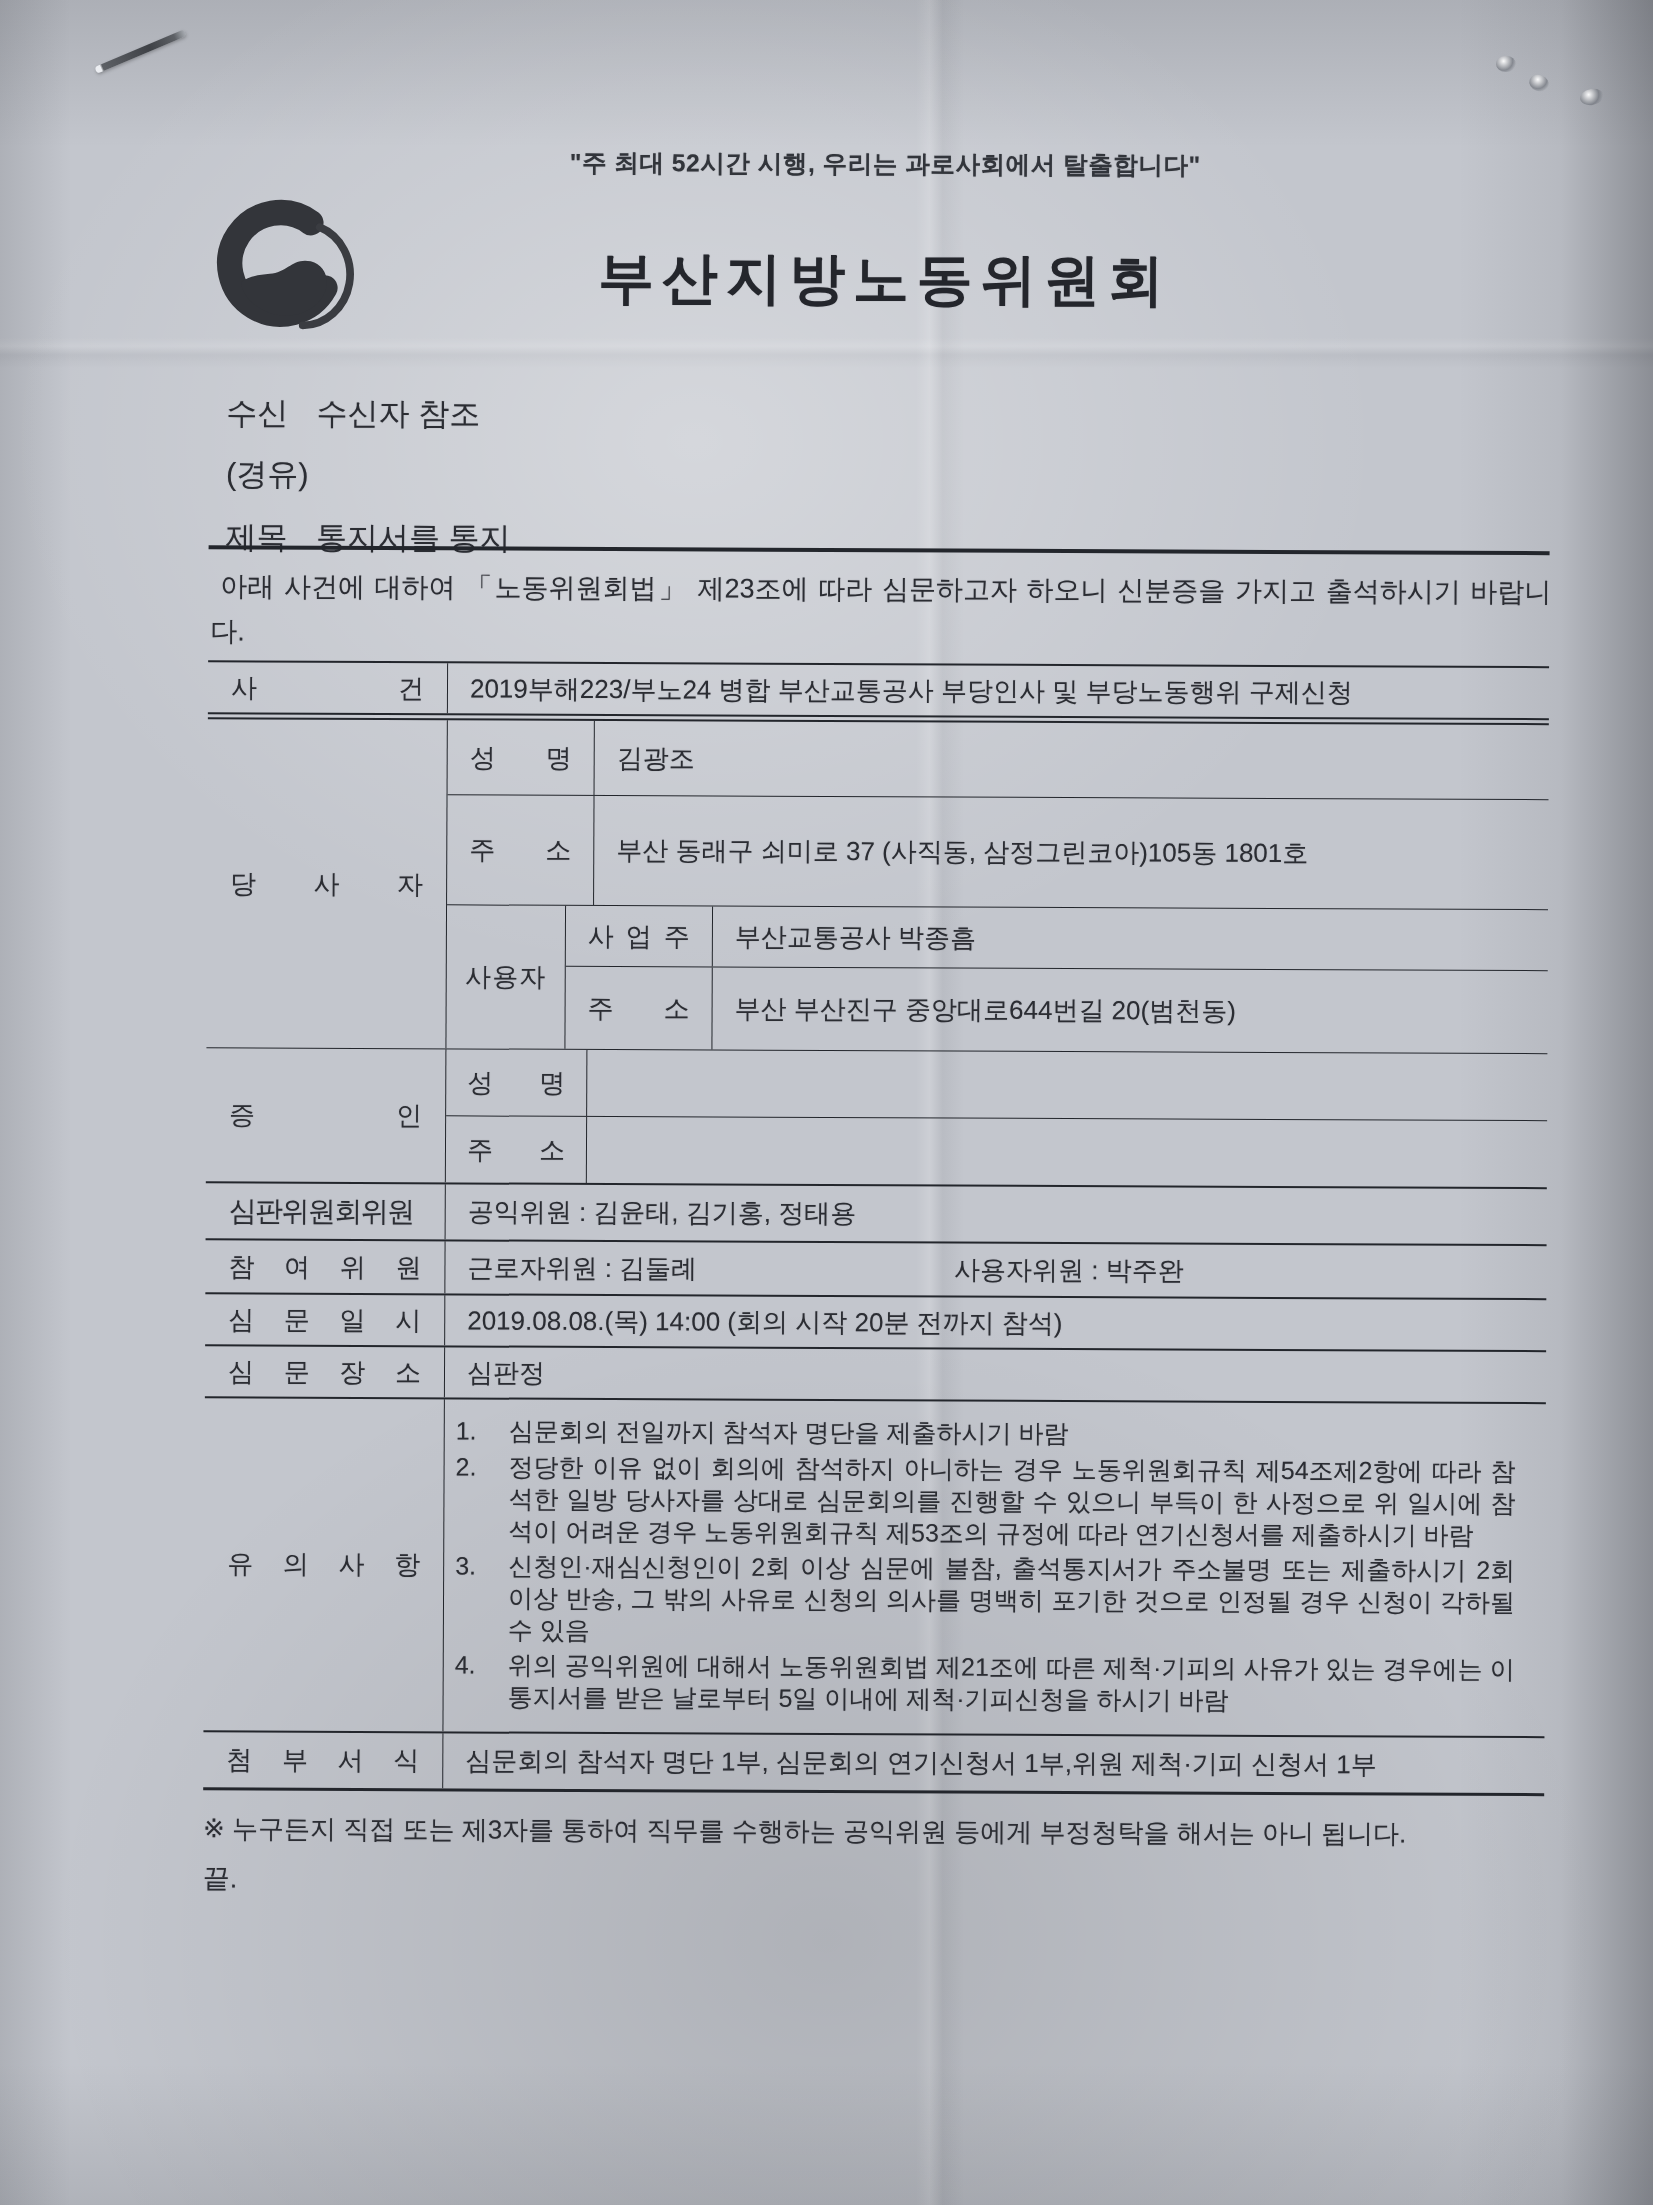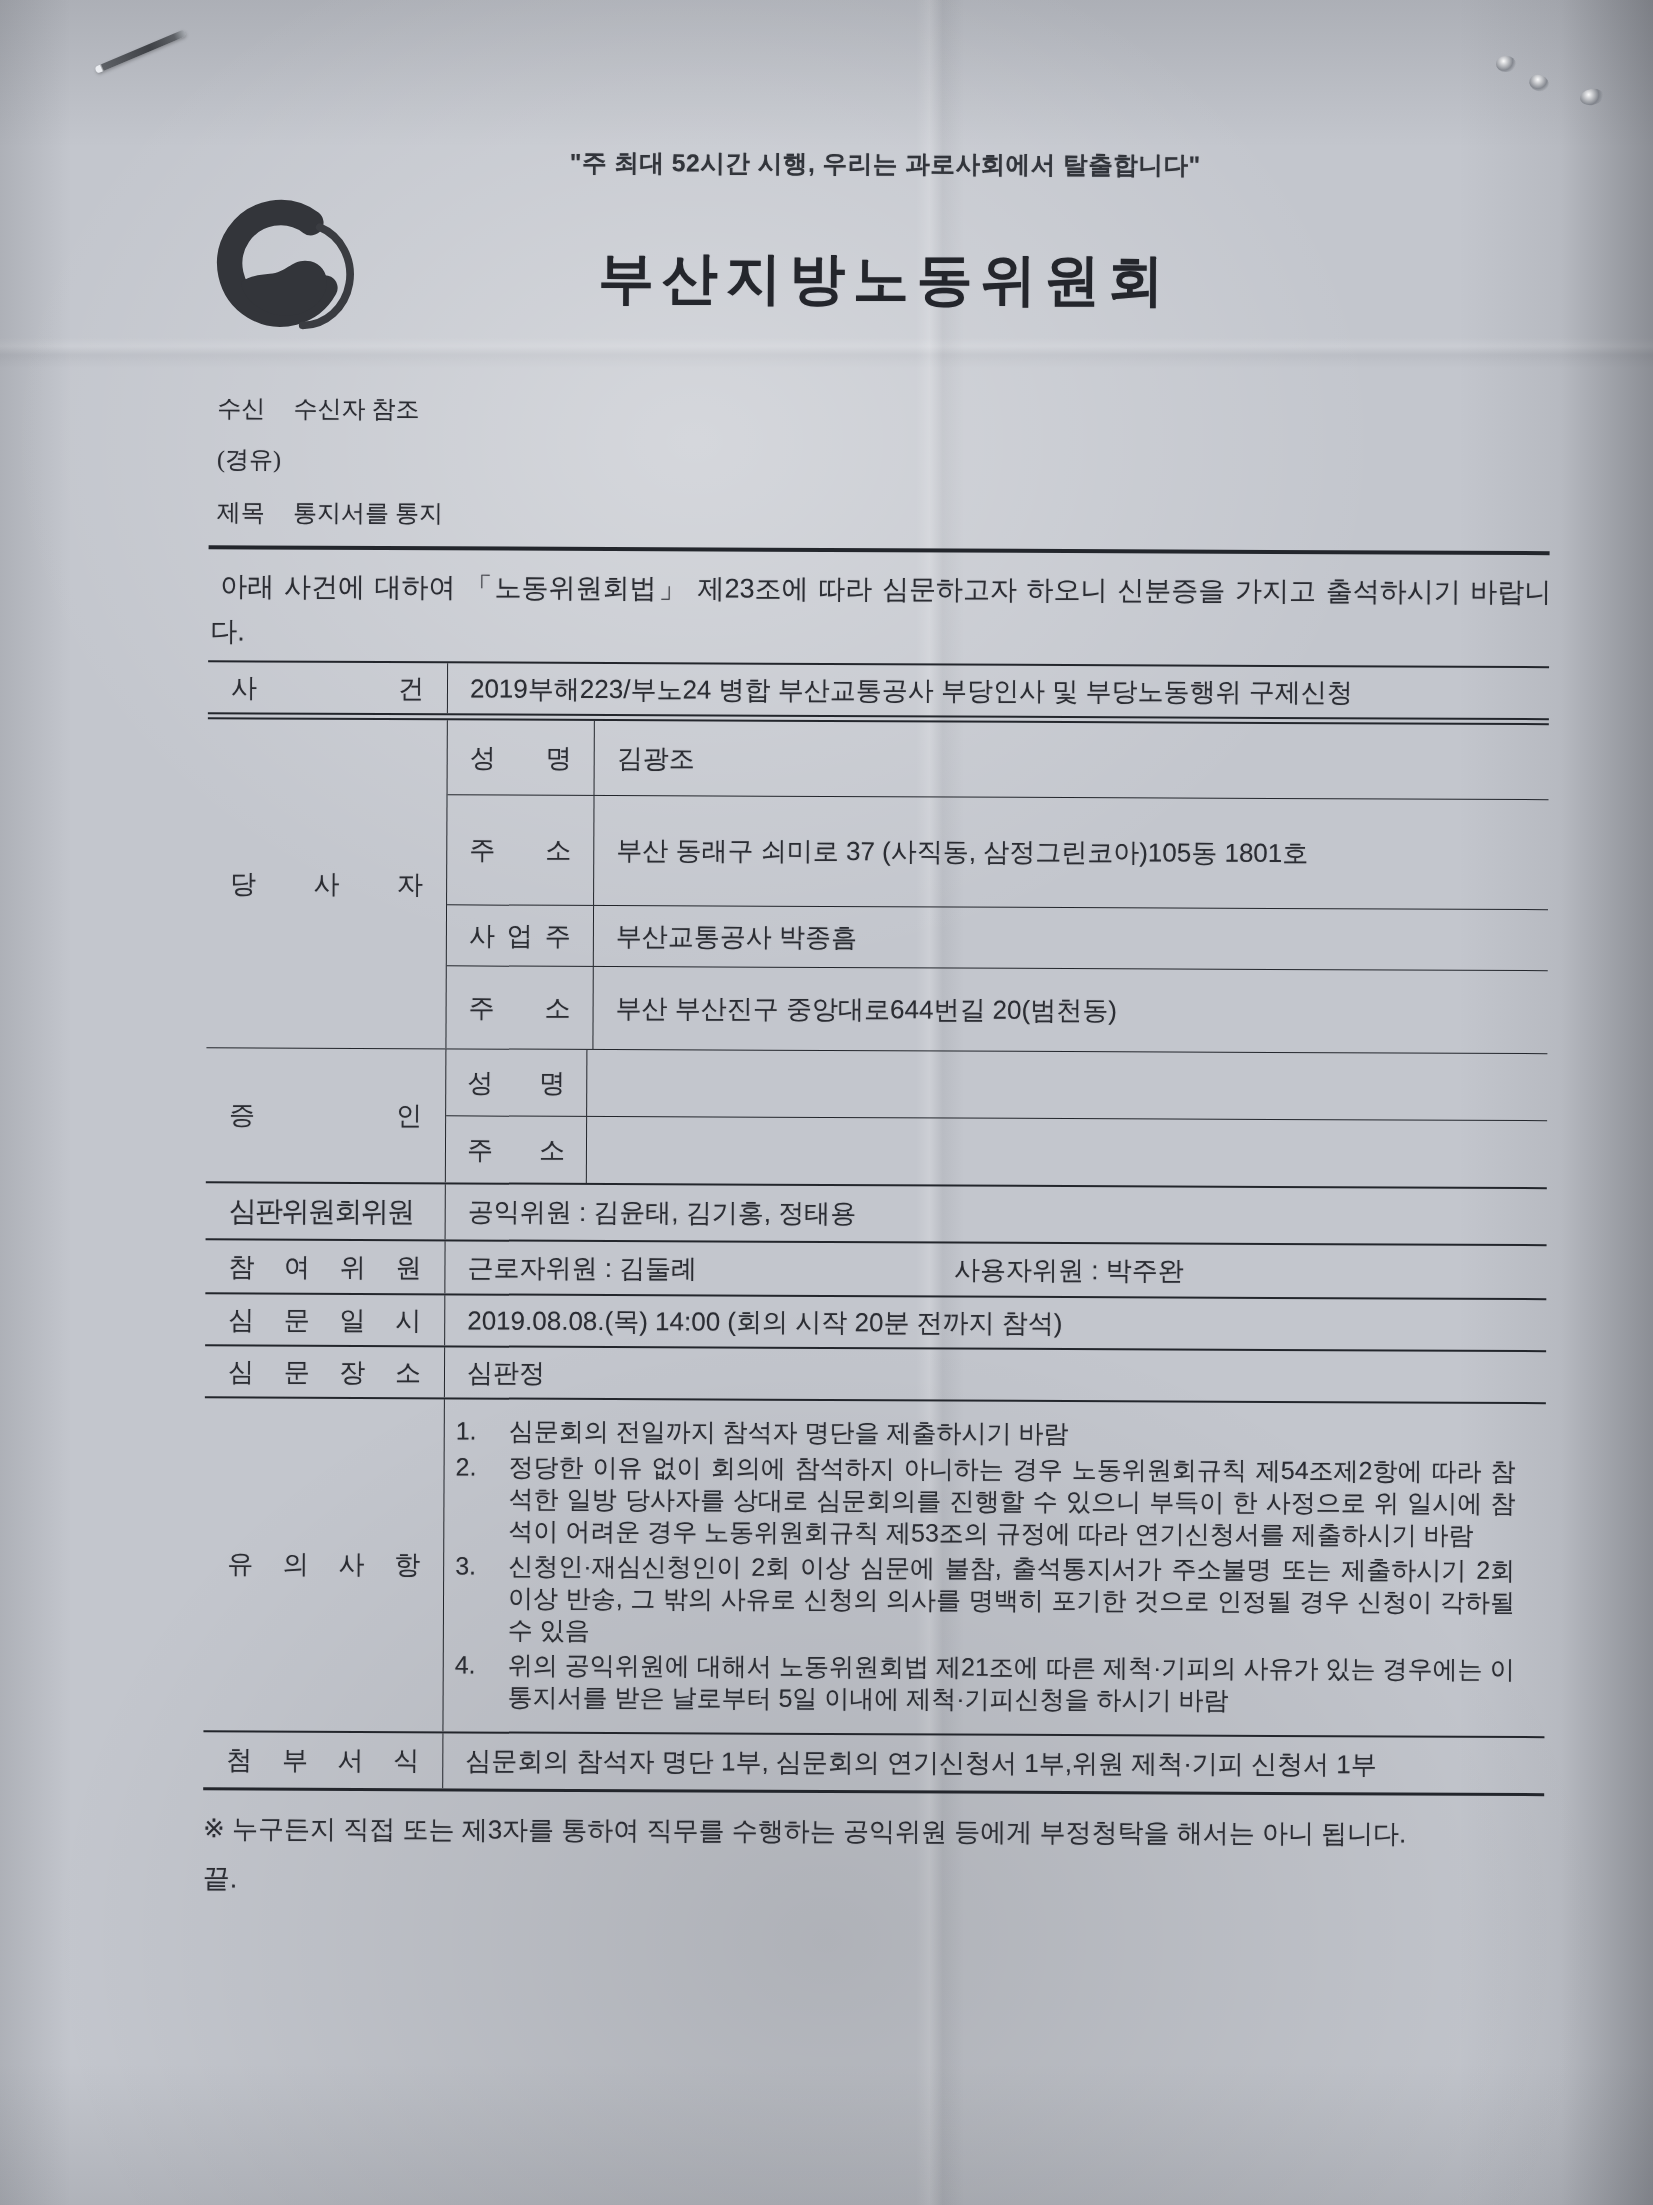--- a/index.html
+++ b/index.html
@@ -50,21 +50,21 @@
   
   .slogan{
     position:absolute;top:147px;left:164px;width:1444px;
     text-align:center;font-size:24.6px;font-weight:600;letter-spacing:0.5px;color:#32353b;
   }
   .logo{position:absolute;left:207px;top:197px;width:149px;height:147px;}
   .agency{
     position:absolute;top:242px;left:164px;width:1444px;text-align:center;
     font-size:56px;font-weight:600;letter-spacing:7.7px;color:#24262c;
   }
-  .addr-block{position:absolute;top:395px;left:219px;font-size:24px;font-weight:500;font-family:Liberation Serif, serif;}
+  .addr-block{position:absolute;top:395px;left:228px;font-size:31px;font-weight:500;}
   .addr-block .hline{white-space:nowrap;}
   .addr-block .l2{margin-top:18.6px;}
   .addr-block .l3{margin-top:21px;}
   .hgap{margin-left:28.4px;}
   .rule{position:absolute;top:548px;left:211px;width:1341px;height:4.4px;background:var(--line);}
   .intro{
     position:absolute;top:567px;left:213px;width:1341px;
     font-size:27px;line-height:45px;font-weight:500;
     text-align:justify;word-break:break-all;text-indent:9.8px;
   }
@@ -185,20 +185,21 @@
                 </div>
                 <div class="trow end h-waddr">
                   <div class="f2col">
                       <div class="jt">주 소</div>
                     </div>
                   <div class="val">부산 동래구 쇠미로 37 (사직동, 삼정그린코아)105동 1801호</div>
                 </div>
               </div>
             </div>
             <div class="trow end">
+              <div class="pcol">사용자</div>
               <div class="sub">
                 <div class="trow h-biz">
                   <div class="f2col">
                       <div class="jt">사 업 주</div>
                     </div>
                   <div class="val">부산교통공사 박종흠</div>
                 </div>
                 <div class="trow end h-eaddr">
                   <div class="f2col">
                       <div class="jt">주 소</div>

